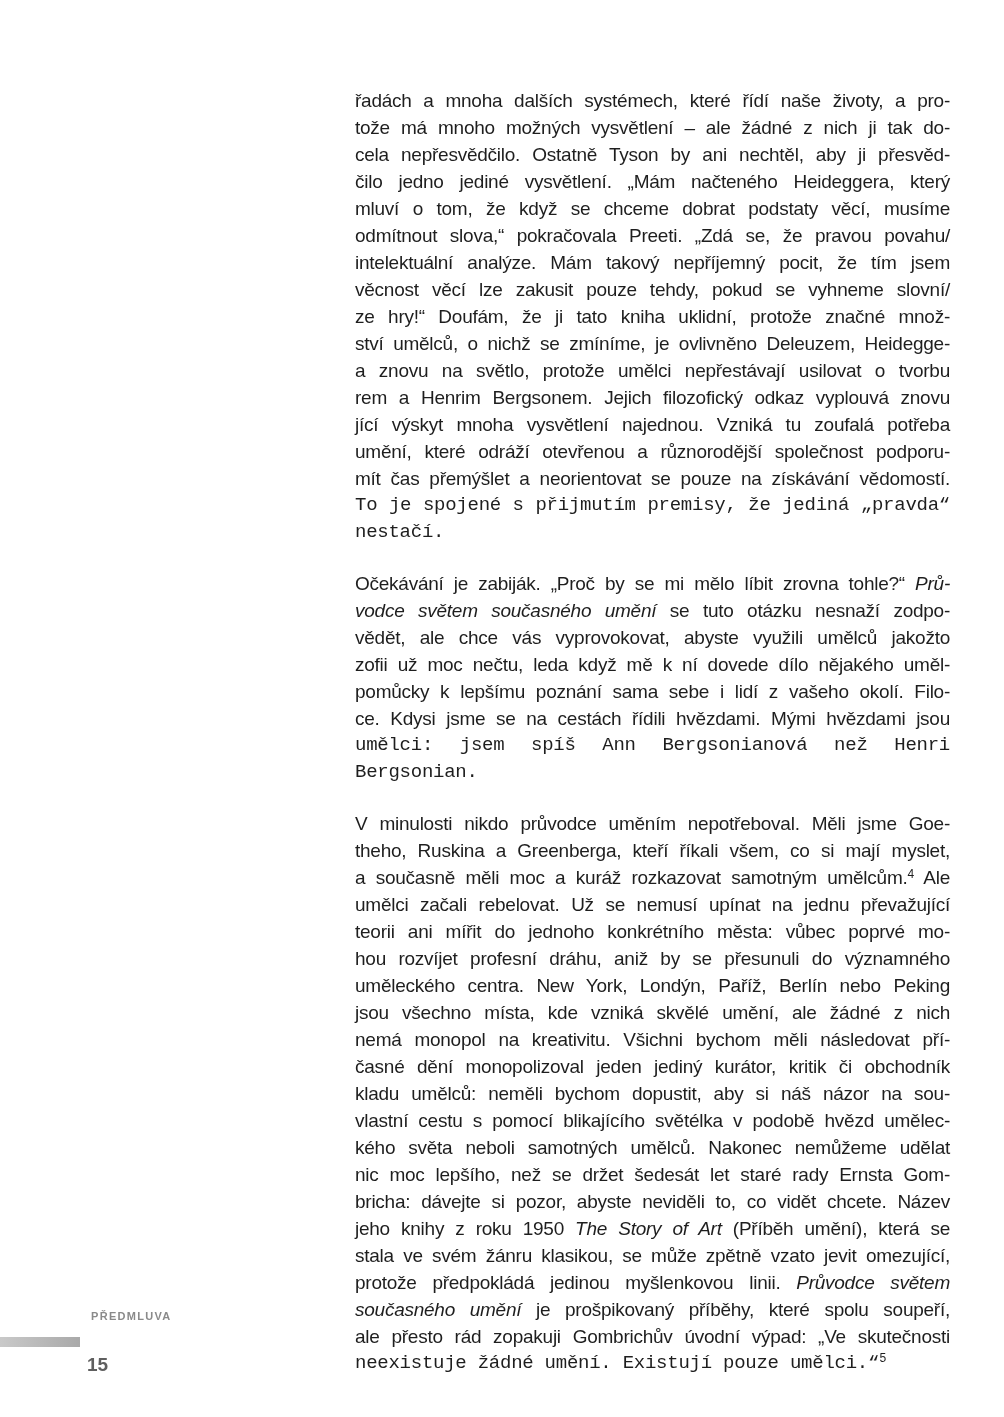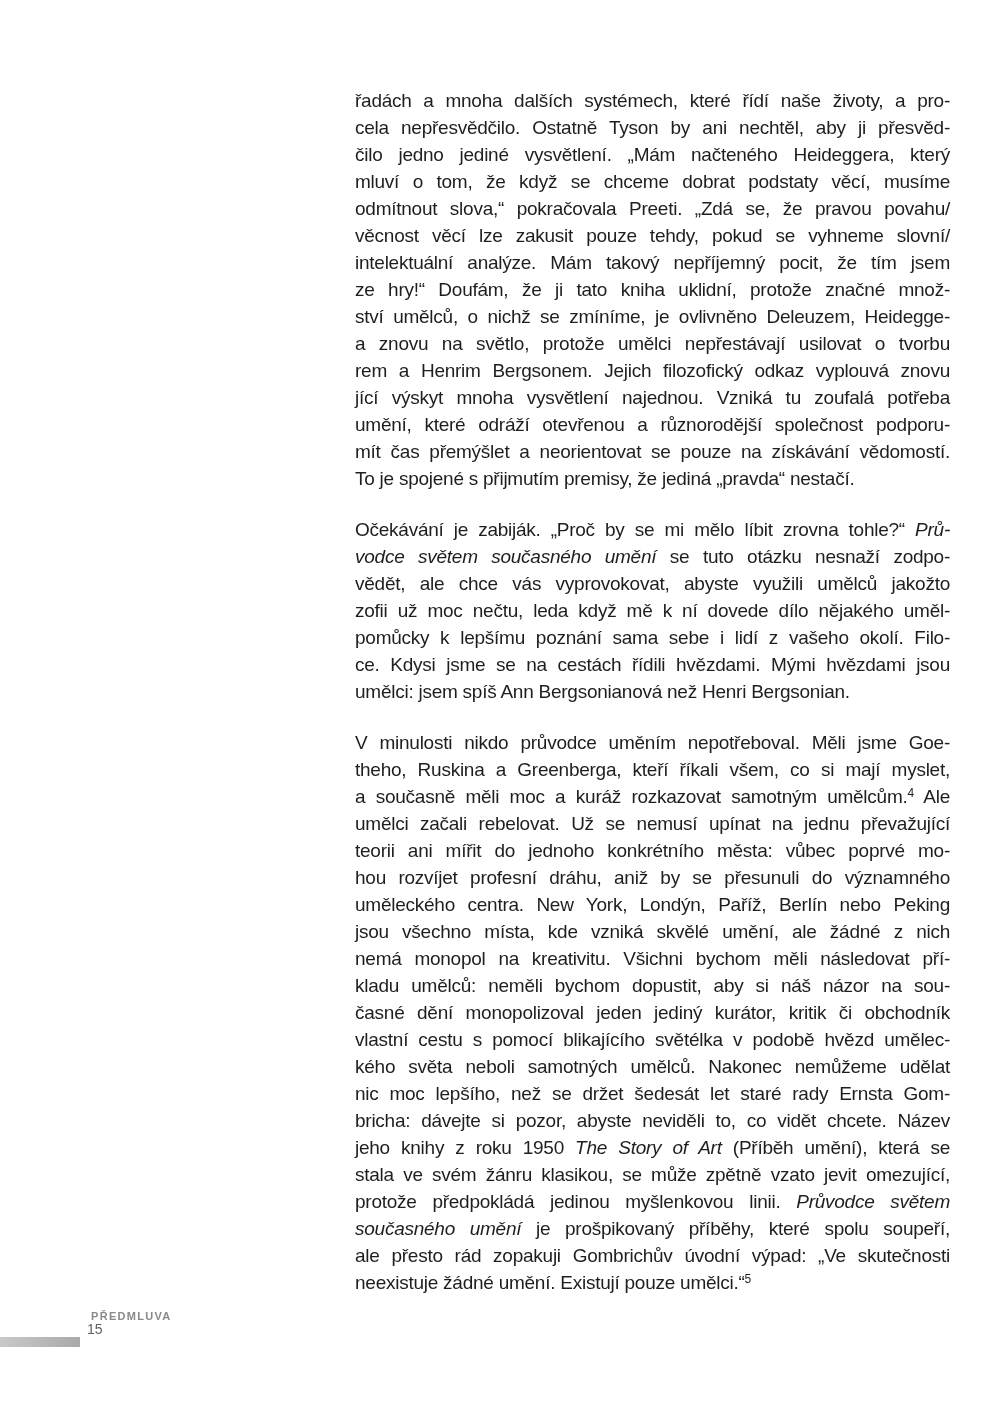--- a/index.html
+++ b/index.html
@@ -21,21 +21,21 @@
     line-height: 27px;
     letter-spacing: -0.25px;
     margin-left: 30px;
   }
   .para + .para { margin-top: 24px; }
   .line {
     text-align: justify;
     text-align-last: justify;
     min-height: 27px;
   }
-  .line.lastline { text-align-last: left; }
+  .line.lastline { text-align-last: left; font-family: Liberation Mono, monospace; }
   .line i { }
   .line sup {
     font-size: 12px;
     line-height: 0;
     position: relative;
     top: -6px;
     vertical-align: baseline;
   }
   #footer-label {
     position: absolute;
@@ -50,40 +50,41 @@
     position: absolute;
     left: 0;
     top: 1337px;
     width: 80px;
     height: 10px;
     background: linear-gradient(to right, var(--bar_from, #c9c9c9), var(--bar_to, #a9a9a9));
   }
   #page-number {
     position: absolute;
     left: 87px;
-    top: 1321px;
-    font-size: 14px;
-    font-weight: normal;
+    top: 1354px;
+    font-size: 19px;
+    font-weight: bold;
     color: var(--page_number, #5f5f5f);
   }
 </style>
 </head>
 <body>
 
 <div id="page" style="--page_bg: #ffffff; --text: #1e1e1e; --footer_label: #8a8a8a; --page_number: #5f5f5f; --bar_from: #c9c9c9; --bar_to: #a9a9a9;">
 
   <div id="text-column">
       <div class="para">
         <div class="line"><span>řadách a mnoha dalších systémech, které řídí naše životy, a pro-</span></div>
+        <div class="line"><span>tože má mnoho možných vysvětlení – ale žádné z nich ji tak do-</span></div>
         <div class="line"><span>cela nepřesvědčilo. Ostatně Tyson by ani nechtěl, aby ji přesvěd-</span></div>
         <div class="line"><span>čilo jedno jediné vysvětlení. „Mám načteného Heideggera, který</span></div>
         <div class="line"><span>mluví o tom, že když se chceme dobrat podstaty věcí, musíme</span></div>
         <div class="line"><span>odmítnout slova,“ pokračovala Preeti. „Zdá se, že pravou povahu/</span></div>
+        <div class="line"><span>intelektuální analýze. Mám takový nepříjemný pocit, že tím jsem</span></div>
         <div class="line"><span>věcnost věcí lze zakusit pouze tehdy, pokud se vyhneme slovní/</span></div>
-        <div class="line"><span>intelektuální analýze. Mám takový nepříjemný pocit, že tím jsem</span></div>
         <div class="line"><span>ze hry!“ Doufám, že ji tato kniha uklidní, protože značné množ-</span></div>
         <div class="line"><span>ství umělců, o nichž se zmíníme, je ovlivněno Deleuzem, Heidegge-</span></div>
         <div class="line"><span>a znovu na světlo, protože umělci nepřestávají usilovat o tvorbu</span></div>
         <div class="line"><span>rem a Henrim Bergsonem. Jejich filozofický odkaz vyplouvá znovu</span></div>
         <div class="line"><span>jící výskyt mnoha vysvětlení najednou. Vzniká tu zoufalá potřeba</span></div>
         <div class="line"><span>umění, které odráží otevřenou a různorodější společnost podporu-</span></div>
         <div class="line"><span>mít čas přemýšlet a neorientovat se pouze na získávání vědomostí.</span></div>
         <div class="line lastline"><span>To je spojené s přijmutím premisy, že jediná „pravda“ nestačí.</span></div>
       </div>
       <div class="para">
@@ -98,22 +99,22 @@
       <div class="para">
         <div class="line"><span>V minulosti nikdo průvodce uměním nepotřeboval. Měli jsme Goe-</span></div>
         <div class="line"><span>theho, Ruskina a Greenberga, kteří říkali všem, co si mají myslet,</span></div>
         <div class="line"><span>a současně měli moc a kuráž rozkazovat samotným umělcům.</span><sup>4</sup><span> Ale</span></div>
         <div class="line"><span>umělci začali rebelovat. Už se nemusí upínat na jednu převažující</span></div>
         <div class="line"><span>teorii ani mířit do jednoho konkrétního města: vůbec poprvé mo-</span></div>
         <div class="line"><span>hou rozvíjet profesní dráhu, aniž by se přesunuli do významného</span></div>
         <div class="line"><span>uměleckého centra. New York, Londýn, Paříž, Berlín nebo Peking</span></div>
         <div class="line"><span>jsou všechno místa, kde vzniká skvělé umění, ale žádné z nich</span></div>
         <div class="line"><span>nemá monopol na kreativitu. Všichni bychom měli následovat pří-</span></div>
+        <div class="line"><span>časné dění monopolizoval jeden jediný kurátor, kritik či obchodník</span></div>
         <div class="line"><span>kladu umělců: neměli bychom dopustit, aby si náš názor na sou-</span></div>
-        <div class="line"><span>časné dění monopolizoval jeden jediný kurátor, kritik či obchodník</span></div>
         <div class="line"><span>vlastní cestu s pomocí blikajícího světélka v podobě hvězd umělec-</span></div>
         <div class="line"><span>kého světa neboli samotných umělců. Nakonec nemůžeme udělat</span></div>
         <div class="line"><span>nic moc lepšího, než se držet šedesát let staré rady Ernsta Gom-</span></div>
         <div class="line"><span>bricha: dávejte si pozor, abyste neviděli to, co vidět chcete. Název</span></div>
         <div class="line"><span>jeho knihy z roku 1950 </span><i>The Story of Art</i><span> (Příběh umění), která se</span></div>
         <div class="line"><span>stala ve svém žánru klasikou, se může zpětně vzato jevit omezující,</span></div>
         <div class="line"><span>protože předpokládá jedinou myšlenkovou linii. </span><i>Průvodce světem</i></div>
         <div class="line"><i>současného umění</i><span> je prošpikovaný příběhy, které spolu soupeří,</span></div>
         <div class="line"><span>ale přesto rád zopakuji Gombrichův úvodní výpad: „Ve skutečnosti</span></div>
         <div class="line lastline"><span>neexistuje žádné umění. Existují pouze umělci.“</span><sup>5</sup></div>

